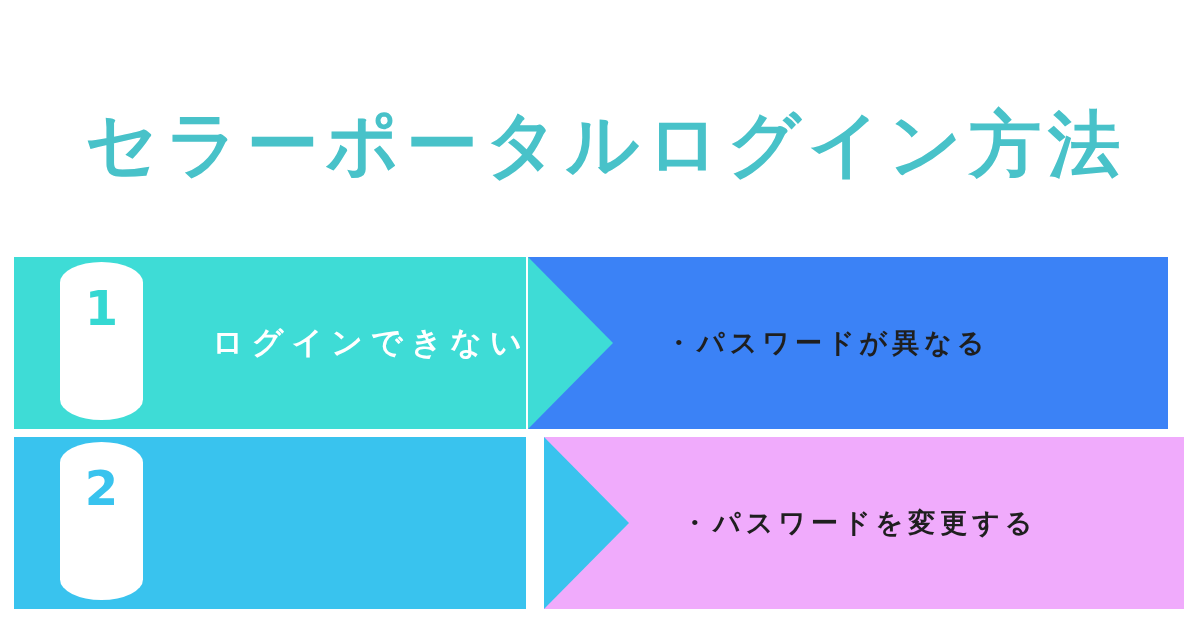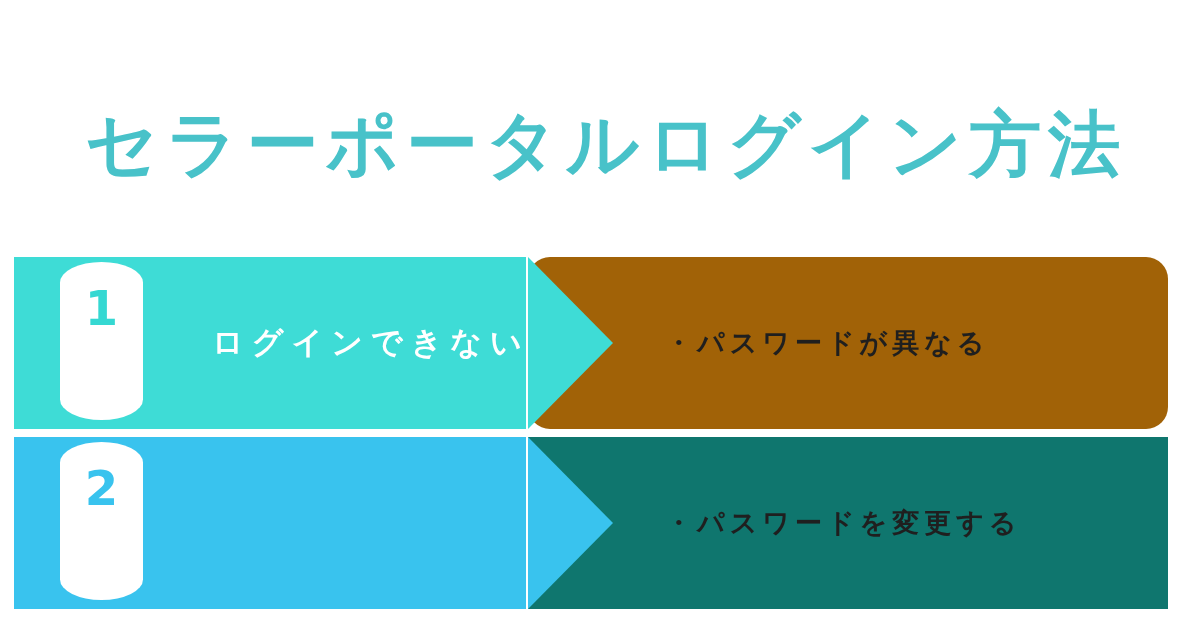--- a/index.html
+++ b/index.html
@@ -43,36 +43,36 @@
   }
 </style>
 </head>
 <body>
 
 <div class="canvas" style="background-color: rgb(255, 255, 255);">
 
   <div class="title" style="color: rgb(72, 194, 201);">セラーポータルログイン方法</div>
 
   <div class="row row-1">
-    <div class="light-part" style="background-color: #a16207; border-radius: 22px;">
+    <div class="light-part" style="background-color: #3b82f6;">
       <div class="arrow" style="background-color: rgb(62, 220, 214);"></div>
       <div class="bullets" style="color: rgb(31, 31, 31);">
         <div class="bullet">・パスワードが異なる</div>
       </div>
     </div>
     <div class="solid-part" style="background-color: rgb(62, 220, 214);">
       <div class="cylinder">
         <div class="step-num" style="color: rgb(53, 216, 210);">1</div>
       </div>
       <div class="step-label">ログインできない</div>
     </div>
   </div>
 
   <div class="row row-2">
-    <div class="light-part" style="background-color: #0f766e;">
+    <div class="light-part" style="background-color: #f0abfc; margin-left: 16px;">
       <div class="arrow" style="background-color: rgb(57, 195, 238);"></div>
       <div class="bullets" style="color: rgb(31, 31, 31);">
         <div class="bullet">・パスワードを変更する</div>
       </div>
     </div>
     <div class="solid-part" style="background-color: rgb(57, 195, 238);">
       <div class="cylinder">
         <div class="step-num" style="color: rgb(57, 195, 238);">2</div>
       </div>
     </div>

